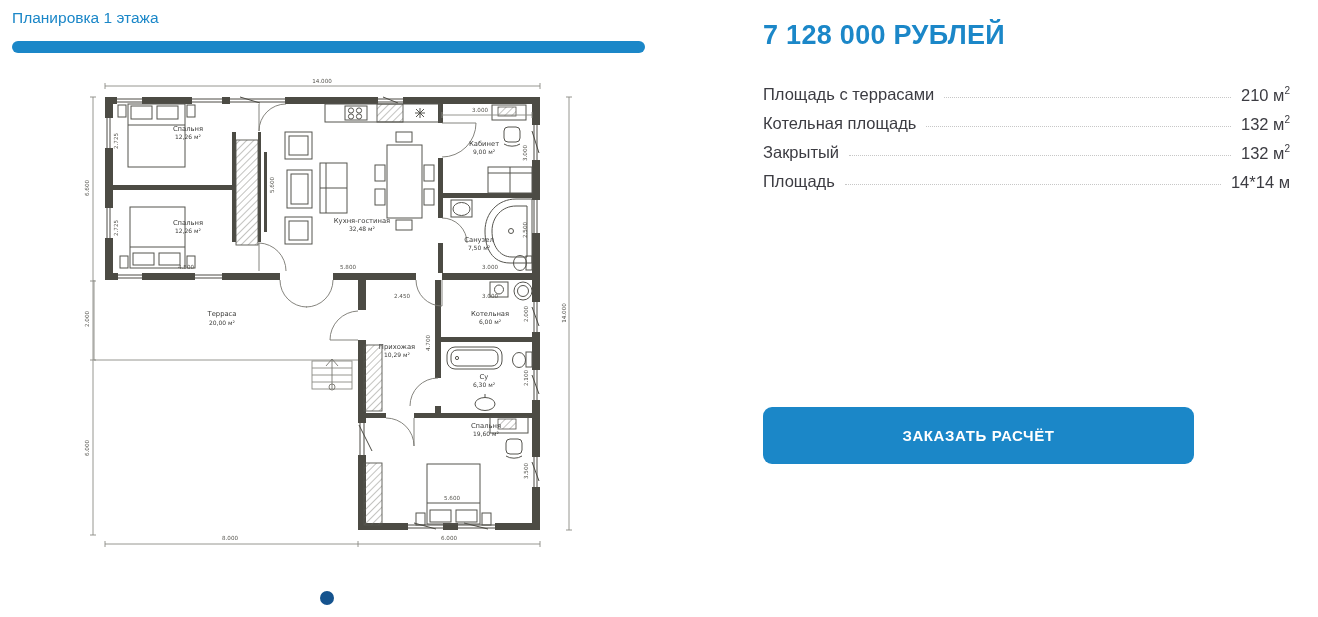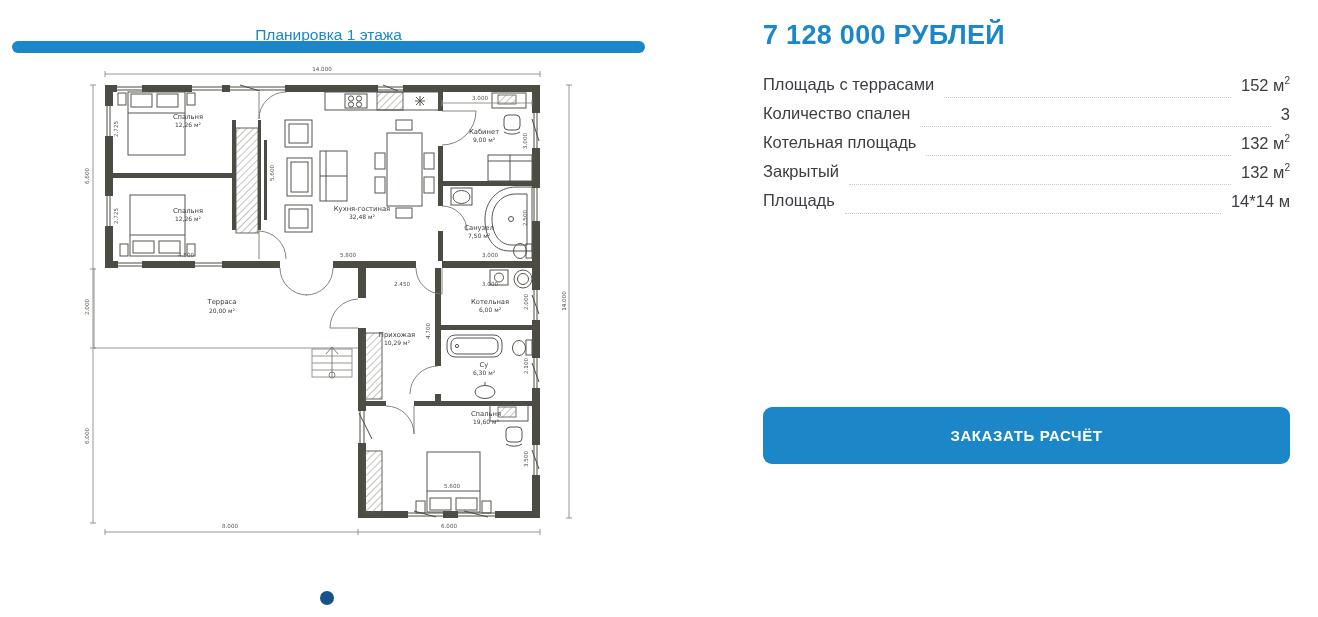--- a/index.html
+++ b/index.html
@@ -1,39 +1,39 @@
 <!DOCTYPE html>
 <html style="--accent: #1b87c8; --dot: #15538e;"><head>
 <meta charset="utf-8">
 <style>
   html,body{margin:0;padding:0;background:#fff;}
   .stage{position:relative;width:1318px;height:617px;background:#ffffff;overflow:hidden;
          font-family:"Liberation Sans", sans-serif;color:#3c3c42;}
   :root{--accent:#1b87c8;--dot:#15538e;}
 
   
-  .tab{position:absolute;left:12px;top:26px;width:633px;text-align:center;
+  .tab{position:absolute;left:12px;top:9px;width:633px;
        font-size:15.5px;font-weight:500;color:var(--accent);cursor:pointer;}
   .tab-bar{position:absolute;left:12px;top:41px;width:633px;height:12px;border-radius:6px;
        background:var(--accent);}
-  .plan-wrap{position:absolute;left:80px;top:61px;width:500px;height:486px;}
+  .plan-wrap{position:absolute;left:80px;top:73px;width:500px;height:486px;}
   .carousel-dot{position:absolute;left:320px;top:591px;width:14px;height:14px;border-radius:50%;
        background:var(--dot);cursor:pointer;}
 
   
   .right-col{position:absolute;left:763px;top:0;width:527px;}
   .price{margin:20px 0 0 0;font-size:27px;font-weight:700;color:var(--accent);letter-spacing:.3px;}
   .desc{margin:20px 0 0 0;max-width:505px;font-size:16.5px;line-height:29px;color:#4a4a4f;}
   .specs{margin-top:24px;}
-  .spec-row{display:flex;align-items:flex-start;height:29px;font-size:16.5px;color:#3c3c42;}
+  .spec-row{display:flex;align-items:flex-end;height:29px;font-size:16.5px;color:#3c3c42;}
   .spec-row .leader{flex:1;border-bottom:1.5px dotted #c7c7c7;align-self:flex-end;
        margin:0 10px 6px 10px;min-width:30px;}
   .spec-row .value{white-space:nowrap;}
   .spec-row sup{font-size:10px;}
-  .cta{position:absolute;left:763px;top:407px;width:527px;height:57px;border:none;border-radius:9px;
+  .cta{position:absolute;left:763px;top:407px;width:431px;height:57px;border:none;border-radius:9px;
        background:var(--accent);color:#fff;font-family:"Liberation Sans",sans-serif;
        font-size:15px;font-weight:700;letter-spacing:.6px;cursor:pointer;}
 
   
   svg .wall{fill:#4c4b44;}
   svg .furn{fill:none;stroke:#55544e;stroke-width:1;}
   svg .furnf{fill:#fff;stroke:#55544e;stroke-width:1;}
   svg .thin{fill:none;stroke:#8a8a84;stroke-width:0.9;}
   svg .door{fill:none;stroke:#77766f;stroke-width:0.9;}
   svg .win{stroke:#4c4b44;stroke-width:1;}
@@ -386,26 +386,21 @@
 
   <div class="carousel-dot"></div>
 
   <div class="right-col">
     <h1 class="price">7 128 000 РУБЛЕЙ</h1>
 
     <div class="specs">
       <div class="spec-row">
         <span>Площадь с террасами</span>
         <span class="leader"></span>
-        <span class="value"><span>152 м</span><sup>2</sup></span>
-      </div>
-      <div class="spec-row">
-        <span>Количество спален</span>
-        <span class="leader"></span>
-        <span class="value"><span>3</span><sup></sup></span>
+        <span class="value"><span>210 м</span><sup>2</sup></span>
       </div>
       <div class="spec-row">
         <span>Котельная площадь</span>
         <span class="leader"></span>
         <span class="value"><span>132 м</span><sup>2</sup></span>
       </div>
       <div class="spec-row">
         <span>Закрытый</span>
         <span class="leader"></span>
         <span class="value"><span>132 м</span><sup>2</sup></span>

